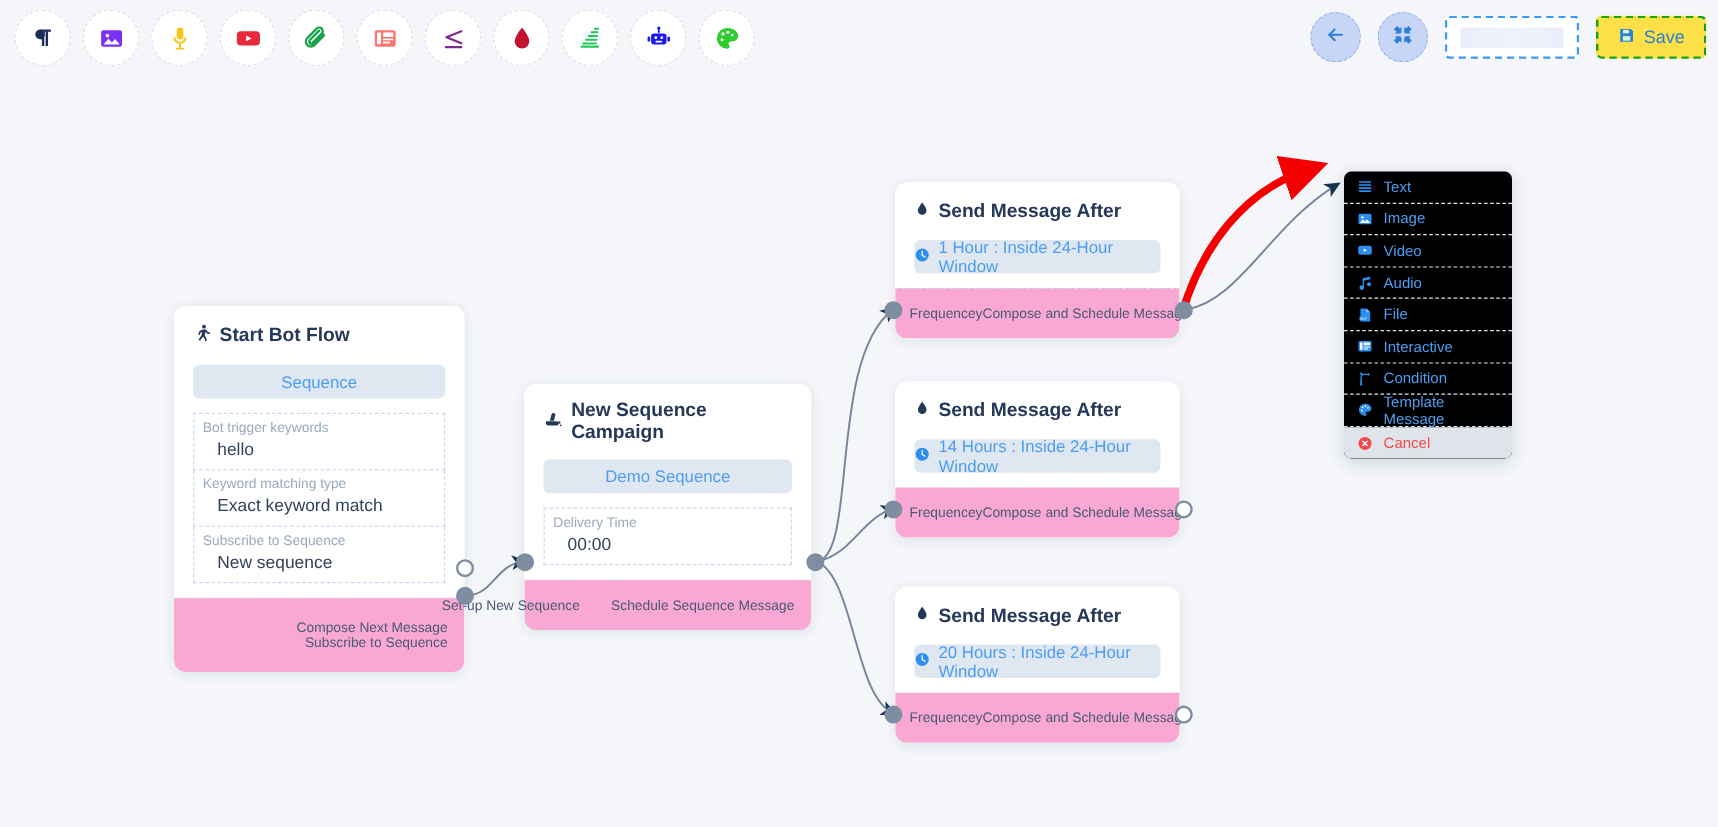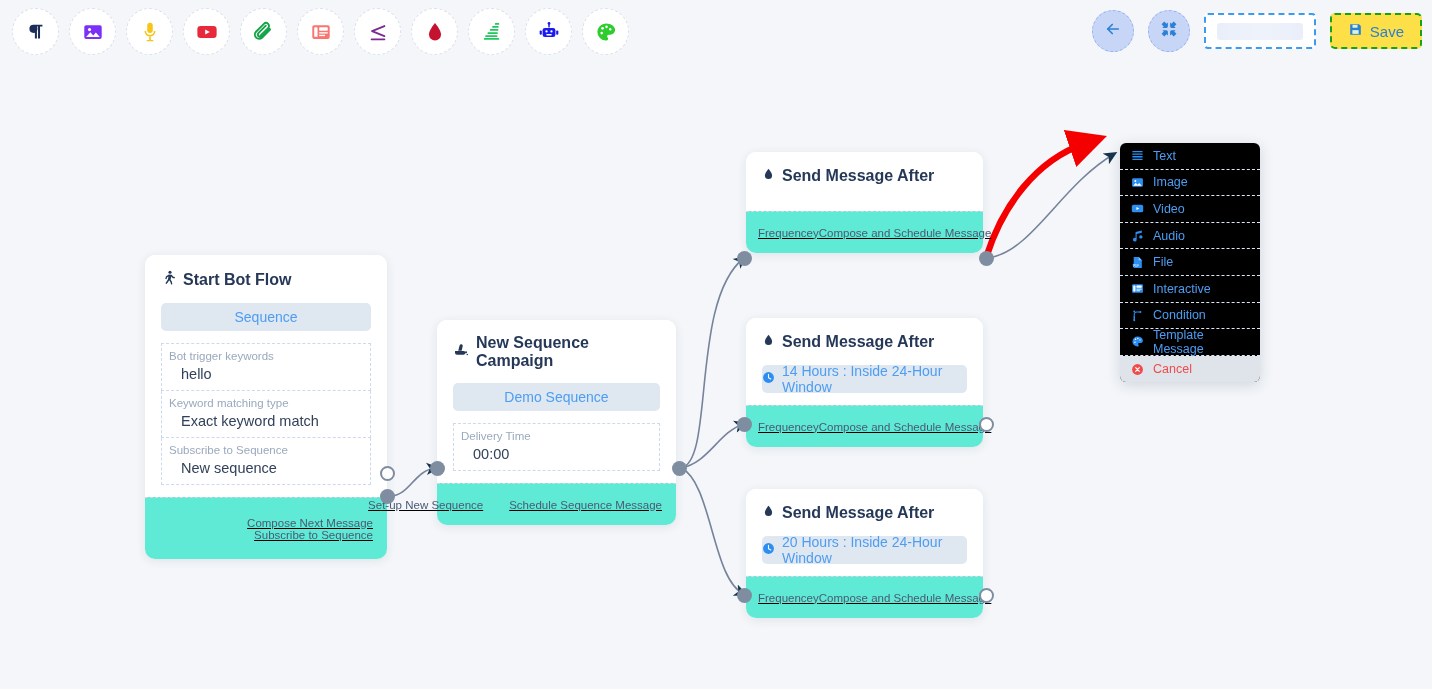--- a/index.html
+++ b/index.html
@@ -87,28 +87,27 @@
   }
   .node-pill.with-icon { gap: 7px; }
   .field {
     border: 1px dashed #ccd9ee;
     padding: 5px 7px 6px 7px;
   }
   .field + .field { border-top: none; }
   .field-label { font-size: 11.5px; color: #9aa9bd; line-height: 15px; }
   .field-value { font-size: 14.5px; color: #32415a; line-height: 20px; margin-left: 12px; }
   .node-footer {
-    background: #5eead4;
+    background: #f9a8d4;
     border-top: 1px dashed #cfd8e4;
     border-radius: 0 0 10px 10px;
     height: 42px;
     display: flex; align-items: center; justify-content: flex-end;
     padding: 0 14px;
     position: relative;
-    text-decoration: underline;
   }
   .node-footer.stacked {
     height: 62px; flex-direction: column; align-items: flex-end; justify-content: center; gap: 0;
     padding-right: 14px;
   }
   .port-label { font-size: 11.5px; color: #4a5a74; white-space: nowrap; }
   .port-row { display: flex; align-items: center; gap: 8px; }
 
   .port {
     position: absolute;
@@ -392,20 +391,29 @@
   <div class="node" style="left:746px; top:152px; width:237px;">
     <div class="node-body">
       <div class="node-title">
         <span>
           <svg width="13" height="16" viewBox="0 0 24 24" fill="#253858">
             <path d="M12 2.2C12 2.2 5.4 10 5.4 14.6A6.6 6.6 0 0 0 18.6 14.6C18.6 10 12 2.2 12 2.2z"></path>
           </svg>
         </span>
         <span>Send Message After</span>
       </div>
+      <div class="node-pill with-icon">
+        <span>
+          <svg width="13" height="13" viewBox="0 0 24 24" fill="#2b8ef0">
+            <circle cx="12" cy="12" r="10"></circle>
+            <path d="M12 6v6.4l4.2 2.5" stroke="#fff" stroke-width="2" fill="none" stroke-linecap="round"></path>
+          </svg>
+        </span>
+        <span>1 Hour : Inside 24-Hour Window</span>
+      </div>
     </div>
     <div class="node-footer" style="justify-content:space-between; padding:0 12px;">
       <span class="port-label">Frequencey</span>
       <span class="port-label">Compose and Schedule Message</span>
     </div>
   </div>
   <div class="port filled" style="left:737px; top:251px;"></div>
   <div class="port filled" style="left:979px; top:251px;"></div>
 
   <div class="node" style="left:746px; top:318px; width:237px;">

